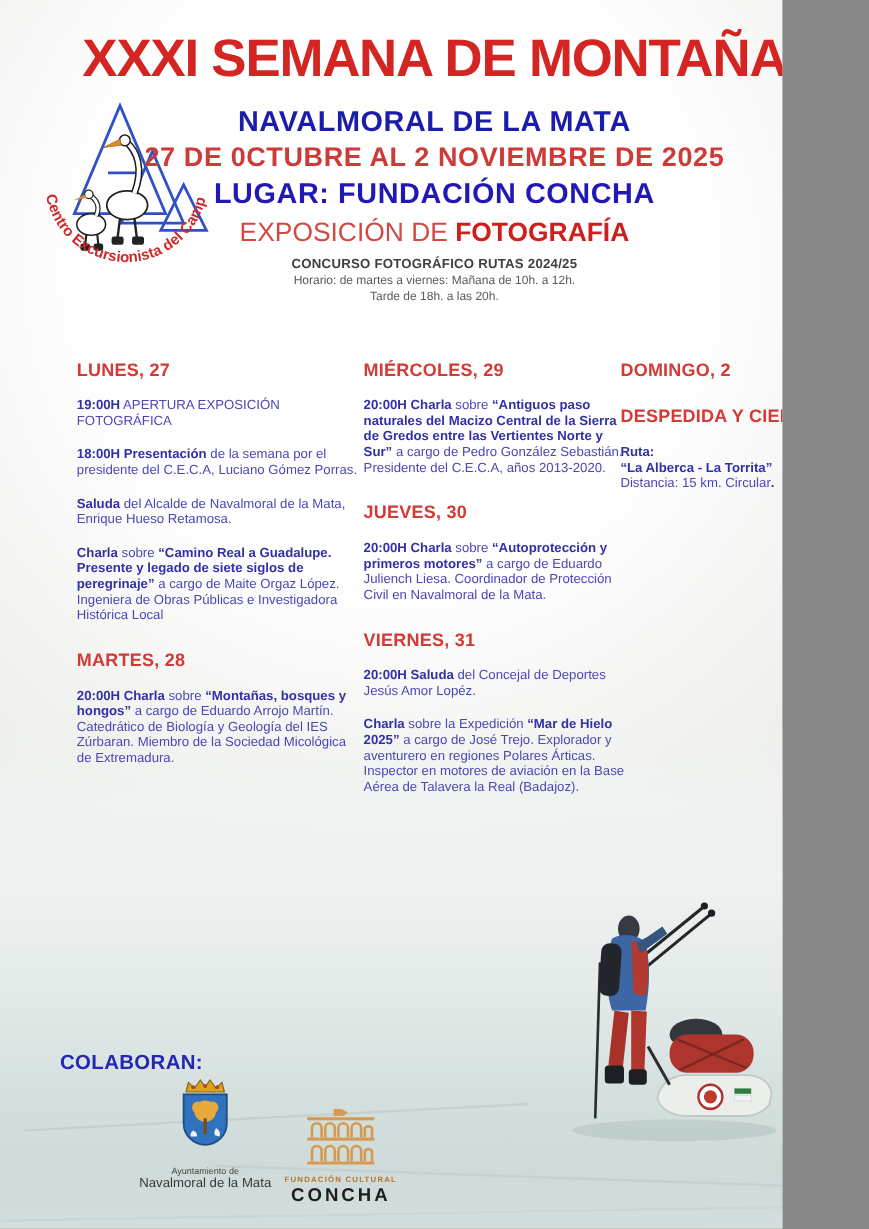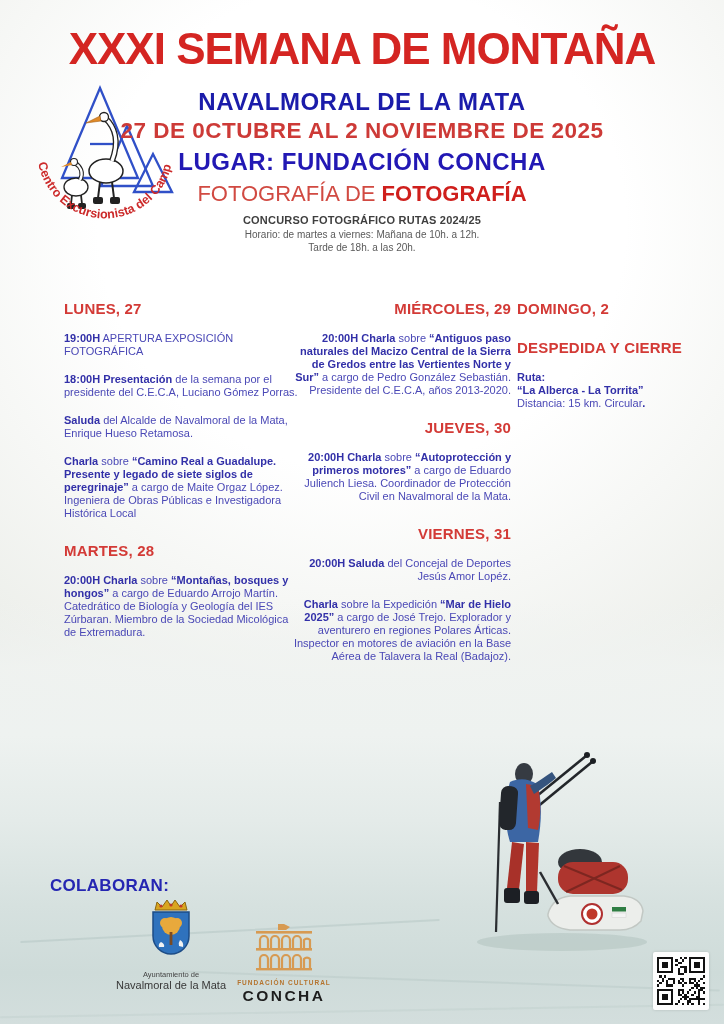--- a/index.html
+++ b/index.html
@@ -1,35 +1,35 @@
 <!DOCTYPE html>
 <html><head>
 <meta charset="utf-8">
 <style>
   html,body{margin:0;padding:0;background:#888;}
   .poster{
-    position:relative;width:724px;height:1024px;overflow:hidden;
+    position:relative;width:652px;height:1024px;overflow:hidden;
     font-family:"Liberation Sans",sans-serif;
     background:radial-gradient(130% 85% at 50% 22%, #ffffff 28%, #eef0ec 58%, #d2d5d1 100%);
   }
   [data-name]{box-sizing:border-box;}
   .abs{position:absolute;}
   .ctr{left:0;width:724px;text-align:center;}
   .title{top:24px;font-size:44px;font-weight:bold;letter-spacing:-1px;color:#d42522;}
   .subtitle{top:88px;font-size:24px;font-weight:bold;color:#1b1caa;letter-spacing:.5px;}
   .dates{top:118px;font-size:22.5px;font-weight:600;color:#cd3a37;letter-spacing:.5px;}
   .venue{top:148px;font-size:24px;font-weight:bold;color:#2218b4;letter-spacing:.5px;}
   .expo{top:181px;font-size:22px;color:#d14a42;}
   .expo .b{font-weight:bold;color:#cf1f1c;}
   .contest{top:214px;font-size:11px;font-weight:bold;color:#3f3f3f;letter-spacing:.2px;}
   .hours1{top:229px;font-size:10px;color:#5a5a5a;}
   .hours2{top:242px;font-size:10px;color:#5a5a5a;}
   .col{position:absolute;top:300px;}
   .col1{left:64px;width:238px;}
-  .col2{left:293px;width:218px;text-align:right;}
+  .col2{left:303px;width:218px;}
   .col3{left:517px;width:196px;}
   .day{color:#d33a36;font-weight:bold;font-size:15px;margin:22px 0 0;letter-spacing:.2px;}
   .entry{color:#4a48b6;font-size:11px;line-height:1.18;margin:15px 0 0;}
   .entry .b{font-weight:bold;color:#3230a8;}
   .col > :first-child{margin-top:0;}
   .photo{
     position:absolute;left:0;top:600px;width:724px;height:424px;
     background:linear-gradient(to bottom, rgba(240,243,241,0) 0%, rgba(240,243,241,.85) 16%,
       #eef2f0 32%, #e4ebe9 52%, #d6e1df 72%, #cedbd9 88%, #d3dedd 100%);
   }
@@ -85,21 +85,21 @@
       <path id="arcpath" d="M 8,88 A 68,68 0 0 0 142,88" fill="none"></path>
       <text font-size="12.5" font-weight="bold" fill="#cc2a2a" font-family="Liberation Sans, sans-serif">
         <textPath href="#arcpath" startOffset="1" data-name="club-arc-text">Centro Excursionista del Campo Arañuelo</textPath>
       </text>
     </svg>
   </div>
 
   <div class="abs ctr subtitle" data-name="poster-location">NAVALMORAL DE LA MATA</div>
   <div class="abs ctr dates" data-name="poster-dates">27 DE 0CTUBRE AL 2 NOVIEMBRE DE 2025</div>
   <div class="abs ctr venue" data-name="poster-venue">LUGAR: FUNDACIÓN CONCHA</div>
-  <div class="abs ctr expo" data-name="expo-line"><span data-name="expo-prefix">FOTOGRAFÍA DE </span><span class="b" data-name="expo-bold">FOTOGRAFÍA</span></div>
+  <div class="abs ctr expo" data-name="expo-line"><span data-name="expo-prefix">EXPOSICIÓN DE </span><span class="b" data-name="expo-bold">FOTOGRAFÍA</span></div>
   <div class="abs ctr contest" data-name="contest-line">CONCURSO FOTOGRÁFICO RUTAS 2024/25</div>
   <div class="abs ctr hours1" data-name="hours-line-1">Horario: de martes a viernes: Mañana de 10h. a 12h.</div>
   <div class="abs ctr hours2" data-name="hours-line-2">Tarde de 18h. a las 20h.</div>
 
   <div class="photo" data-name="snow-photo-background">
     <div class="track" style="left:20px;top:330px;width:420px;transform:rotate(-3deg);" data-name="snow-track"></div>
     <div class="track" style="left:180px;top:380px;width:540px;transform:rotate(2deg);opacity:.7;" data-name="snow-track"></div>
     <div class="track" style="left:0px;top:410px;width:724px;transform:rotate(-1deg);opacity:.5;" data-name="snow-track"></div>
     <div class="figure" data-name="mountaineer-with-sled-photo">
       <svg width="200" height="218" viewBox="0 0 200 218">

